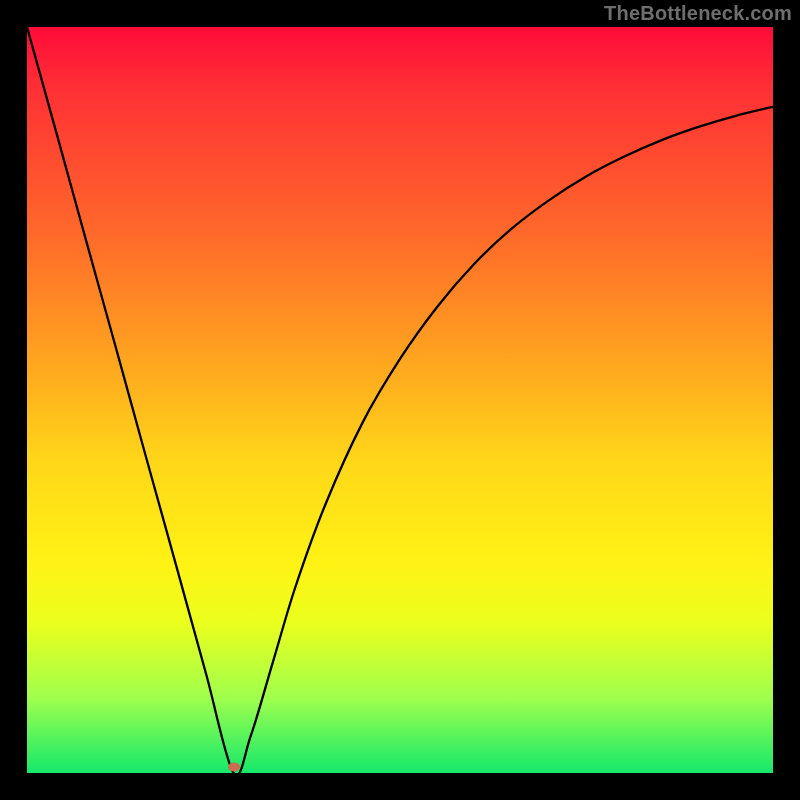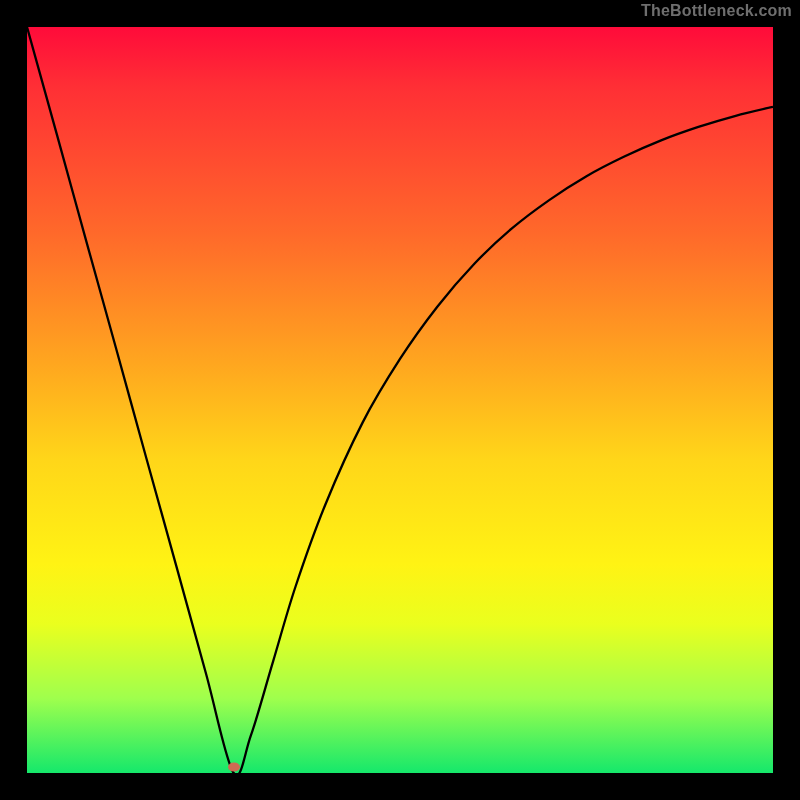--- a/index.html
+++ b/index.html
@@ -14,21 +14,21 @@
   .frame {
     position: relative;
     width: 800px;
     height: 800px;
     background: #000;
   }
   .watermark {
     position: absolute;
     top: 2px;
     right: 8px;
-    font-size: 16px;
+    font-size: 20px;
     font-weight: 600;
     color: #6e6e6e;
     letter-spacing: 0.2px;
     z-index: 5;
   }
   .plot-area {
     position: absolute;
     left: 27px;
     top: 27px;
     width: 746px;

